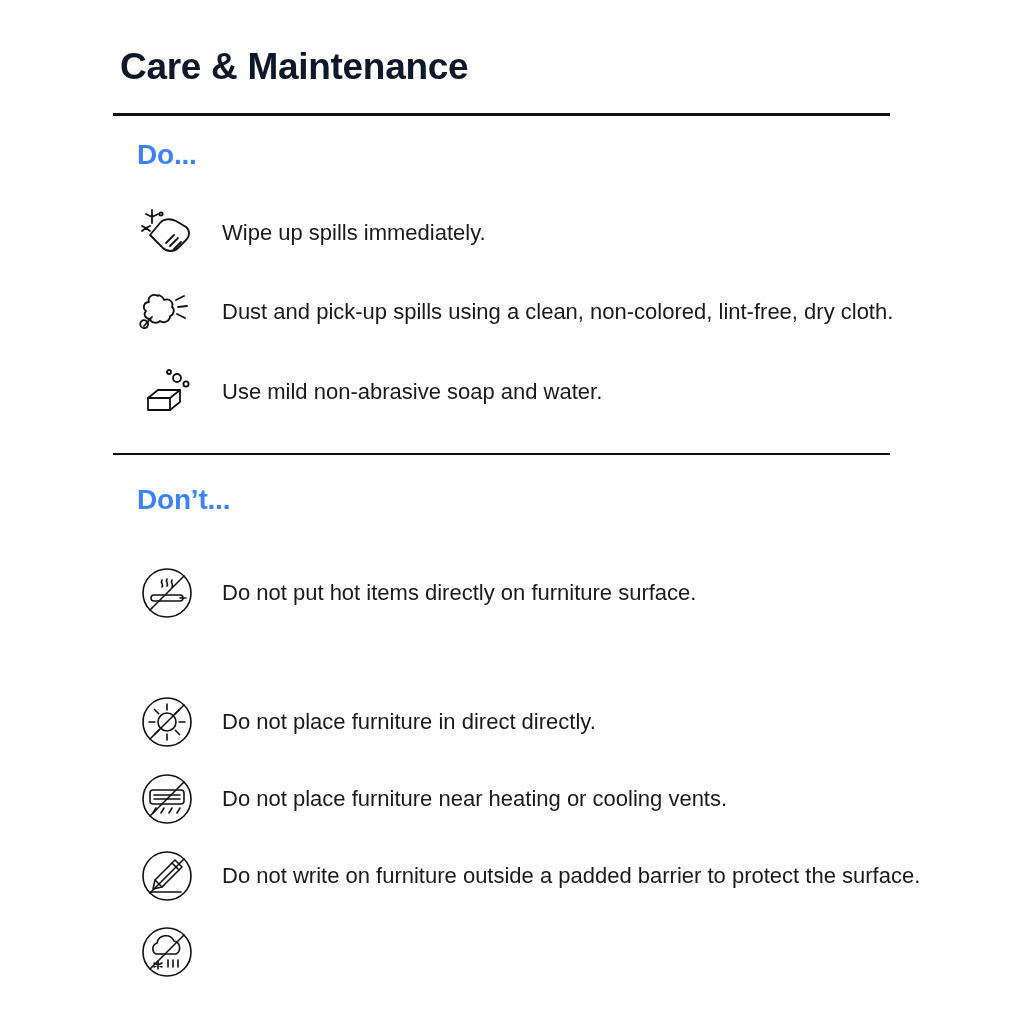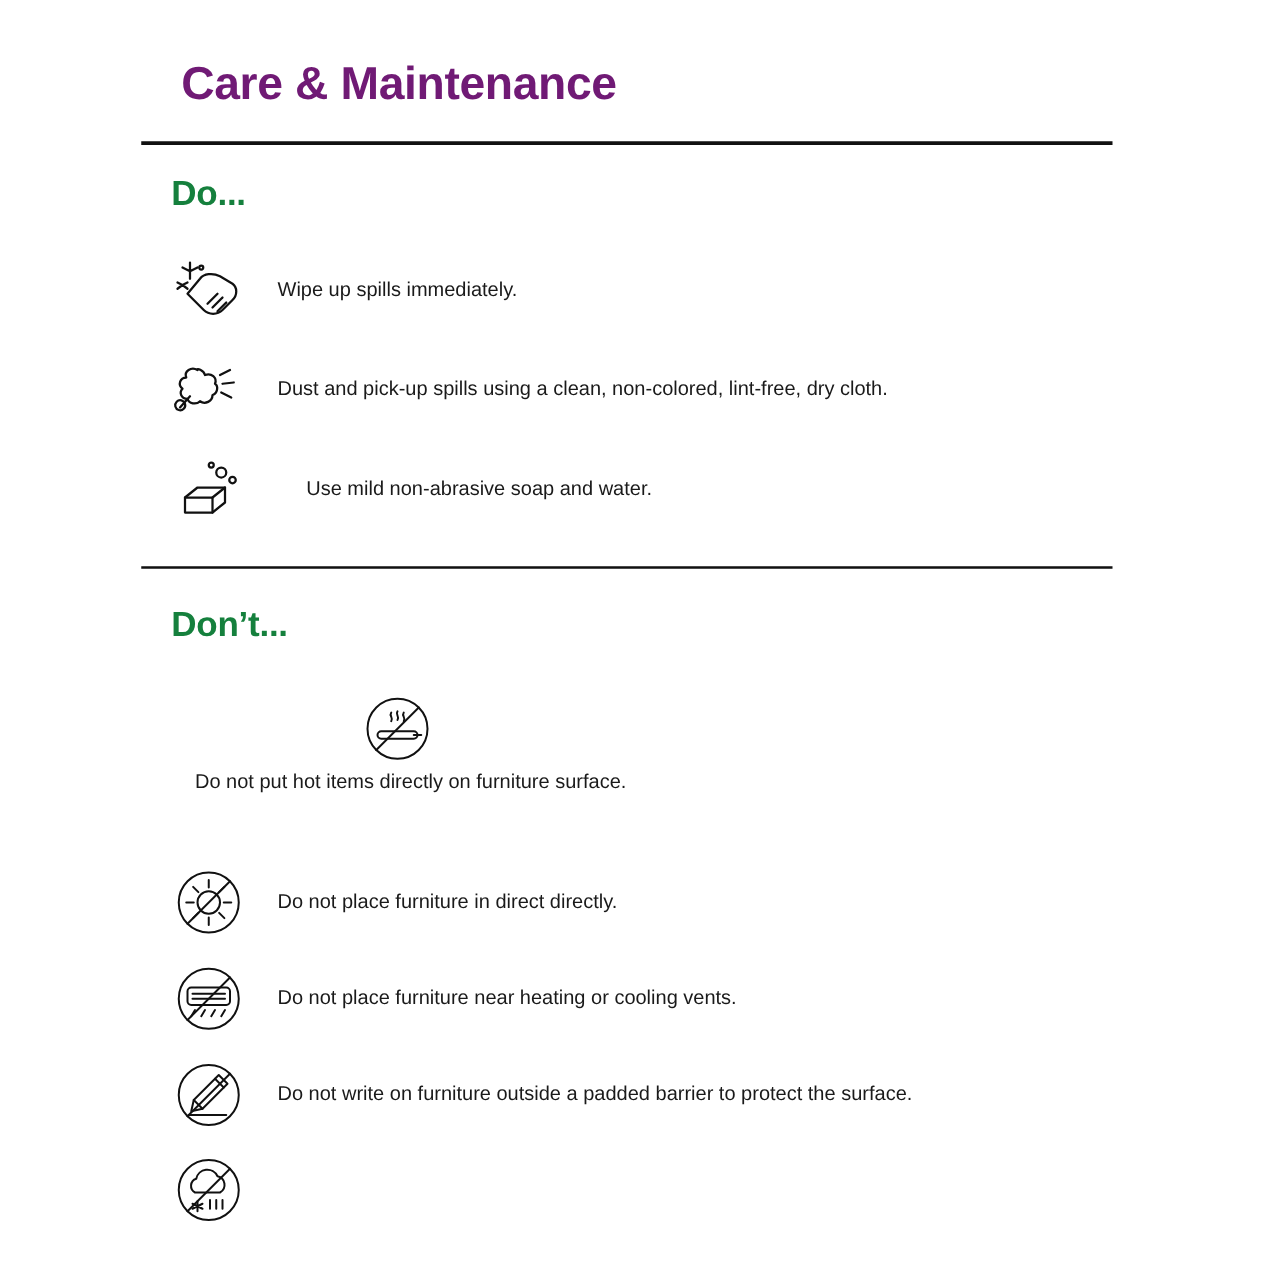--- a/index.html
+++ b/index.html
@@ -15,26 +15,26 @@
     overflow: hidden;
   }
   .page {
     position: relative;
     width: 1024px;
     height: 1024px;
     box-sizing: border-box;
   }
   .title {
     position: absolute;
-    left: 145px;
+    left: 120px;
     top: 46px;
     font-size: 37px;
     font-weight: bold;
     letter-spacing: -0.3px;
-    color: #701a75;
+    color: #0f172a;
   }
   .rule {
     position: absolute;
     background: #111111;
   }
   .rule-top {
     left: 113px;
     top: 113px;
     width: 777px;
     height: 3px;
@@ -42,57 +42,57 @@
   .rule-mid {
     left: 113px;
     top: 453px;
     width: 777px;
     height: 2px;
   }
   .section-heading {
     position: absolute;
     font-size: 28px;
     font-weight: bold;
-    color: #15803d;
+    color: #3b82f6;
     letter-spacing: -0.2px;
   }
   .do-heading { left: 137px; top: 139px; }
   .dont-heading { left: 137px; top: 484px; }
 
   .row {
     position: absolute;
     display: flex;
     align-items: center;
     left: 134px;
   }
   .row .icon {
     width: 66px;
     height: 62px;
     flex: 0 0 66px;
     display: flex;
     align-items: center;
     justify-content: center;
   }
   .row .text {
-    font-size: 16px;
+    font-size: 22px;
     color: #1a1a1a;
     margin-left: 22px;
     white-space: nowrap;
     line-height: 1.2;
   }
   .do-row   { height: 62px; }
   .dont-row { height: 62px; }
 
   
   .do-0  { top: 202px; }
   .do-1  { top: 281px; }
-  .do-2  { top: 361px; gap: 23px; }
+  .do-2  { top: 361px; }
 
   
-  .dont-0 { top: 550px; flex-direction: column; }
+  .dont-0 { top: 562px; }
   .dont-1 { top: 614px; }
   .dont-2 { top: 691px; }
   .dont-3 { top: 768px; align-items: center; }
   .dont-4 { top: 845px; }
   .dont-5 { top: 921px; }
 
   svg { display: block; }
 </style>
 </head>
 <body>

